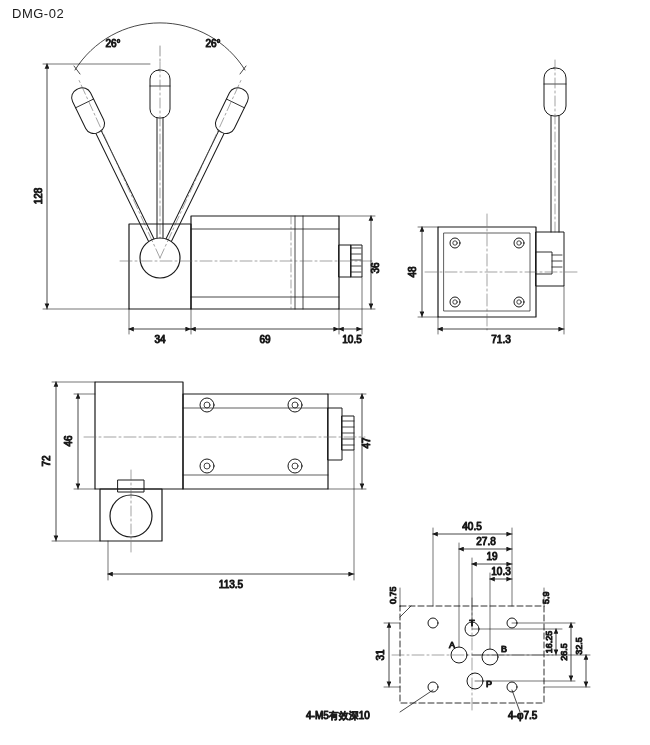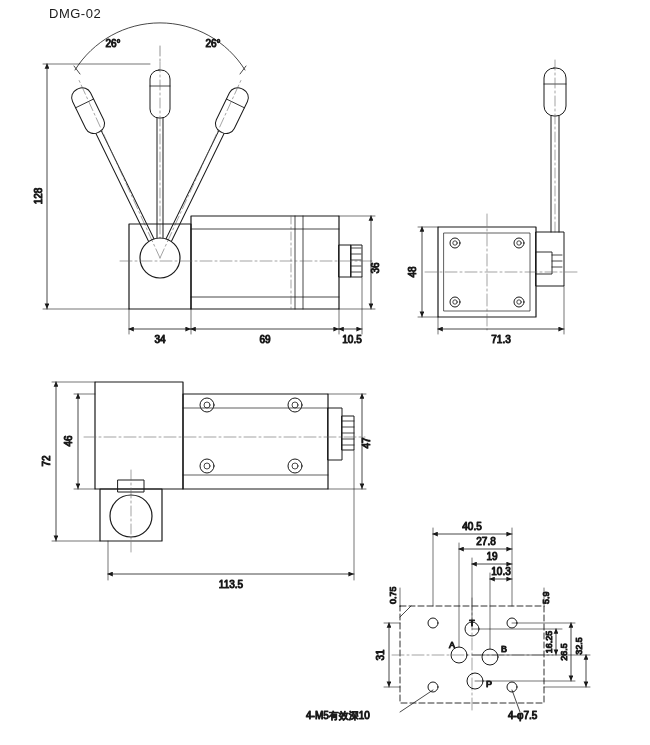--- a/index.html
+++ b/index.html
@@ -21,21 +21,20 @@
     width: 650px;
     height: 745px;
   }
   #title {
     position: absolute;
     left: 12px;
     top: 6px;
     font-size: 13px;
     letter-spacing: 0.5px;
     color: #1a1a1a;
-    margin-left: 37px;
   }
   svg#drawing {
     position: absolute;
     left: 0;
     top: 0;
     width: 650px;
     height: 745px;
   }
   .dim-text {
     font-family: "Liberation Sans", sans-serif;

